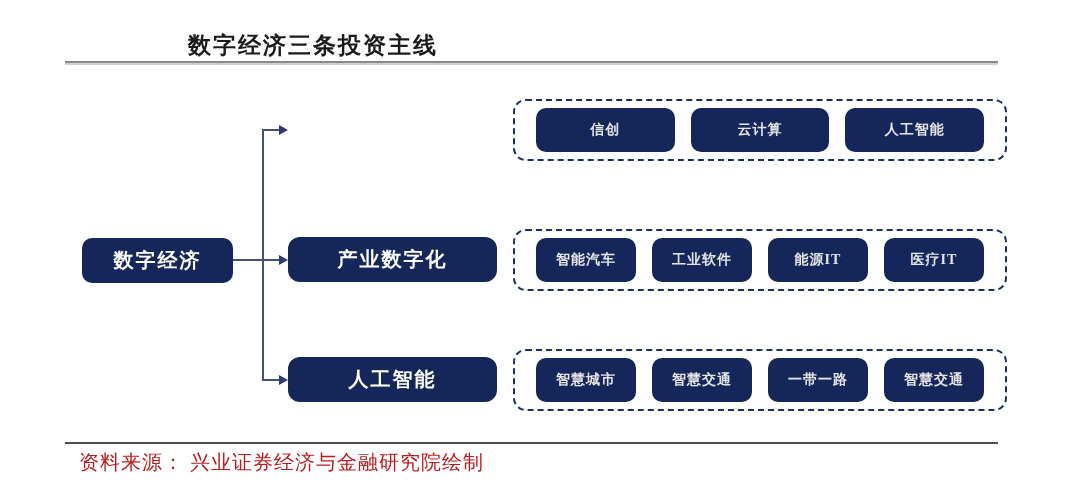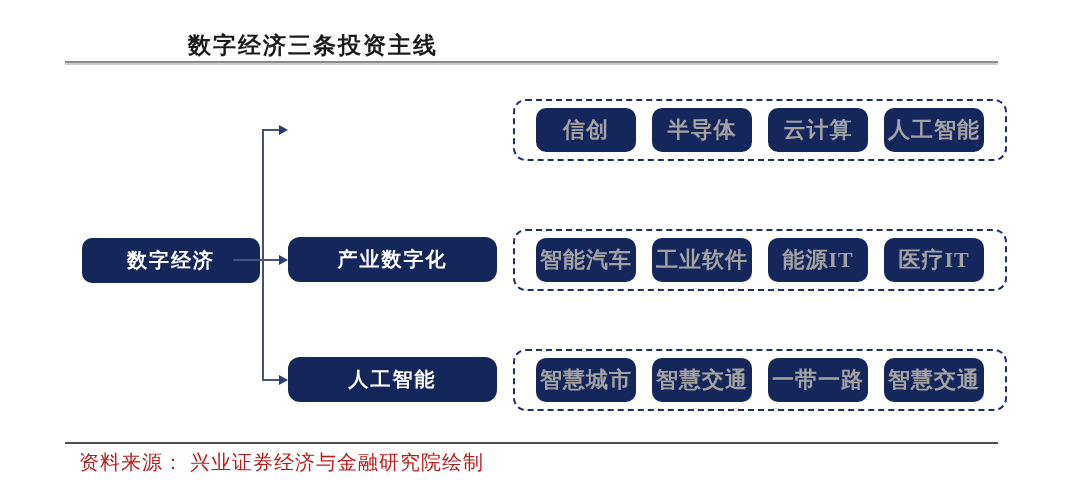--- a/index.html
+++ b/index.html
@@ -47,21 +47,21 @@
     background: #14265a;
     color: #ffffff;
     display: flex;
     align-items: center;
     justify-content: center;
     font-weight: bold;
     letter-spacing: 2px;
   }
   .root-box {
     left: 82px; top: 238px;
-    width: 178px; height: 45px;
+    width: 151px; height: 45px;
     border-radius: 10px;
     font-size: 20px;
   }
   .branch-box {
     left: 288px;
     width: 209px; height: 45px;
     border-radius: 12px;
     font-size: 20px;
   }
   .branch-box.b1 { top: 108px; }
@@ -82,26 +82,26 @@
     padding: 0 21px;
     gap: 16px;
   }
   .group.g1 { top: 99px; }
   .group.g2 { top: 229px; }
   .group.g3 { top: 349px; }
   .item {
     flex: 1 1 0;
     height: 44px;
     background: #14265a;
-    color: #a3a3a3;
+    color: #e5e5e5;
     border-radius: 10px;
     display: flex;
     align-items: center;
     justify-content: center;
-    font-size: 22px;
+    font-size: 14px;
     font-weight: bold;
     letter-spacing: 1px;
     white-space: nowrap;
   }
 
   
   .hline, .vline { position: absolute; background: #43527c; }
   .hline { height: 2px; }
   .vline { width: 2px; }
   .line-mid  { left: 233px; top: 259px; width: 47px; }
@@ -144,23 +144,20 @@
   </div>
   <div class="node branch-box b3">
     <span>人工智能</span>
   </div>
 
   <div class="group g1">
     <div class="item">
         <span>信创</span>
       </div>
     <div class="item">
-        <span>半导体</span>
-      </div>
-    <div class="item">
         <span>云计算</span>
       </div>
     <div class="item">
         <span>人工智能</span>
       </div>
   </div>
 
   <div class="group g2">
     <div class="item">
         <span>智能汽车</span>

